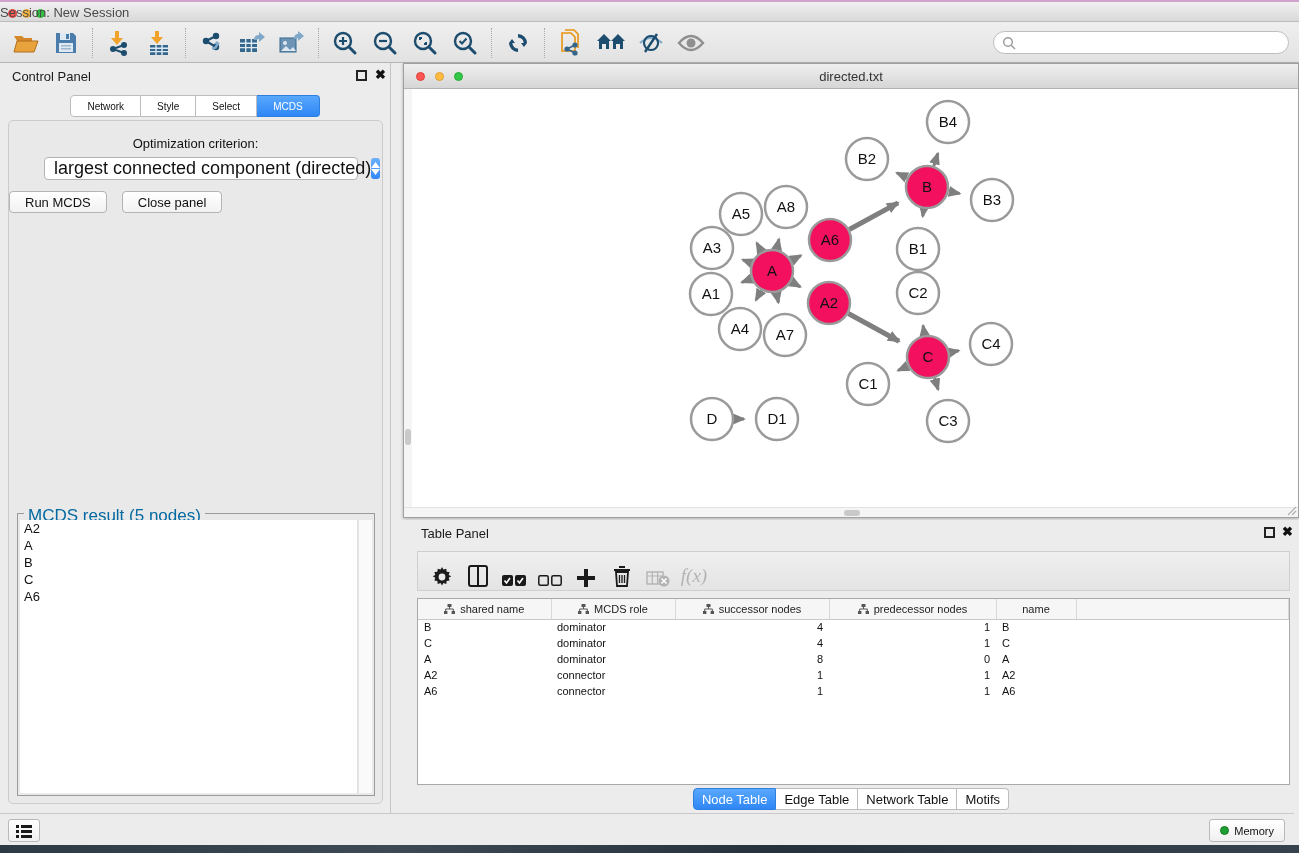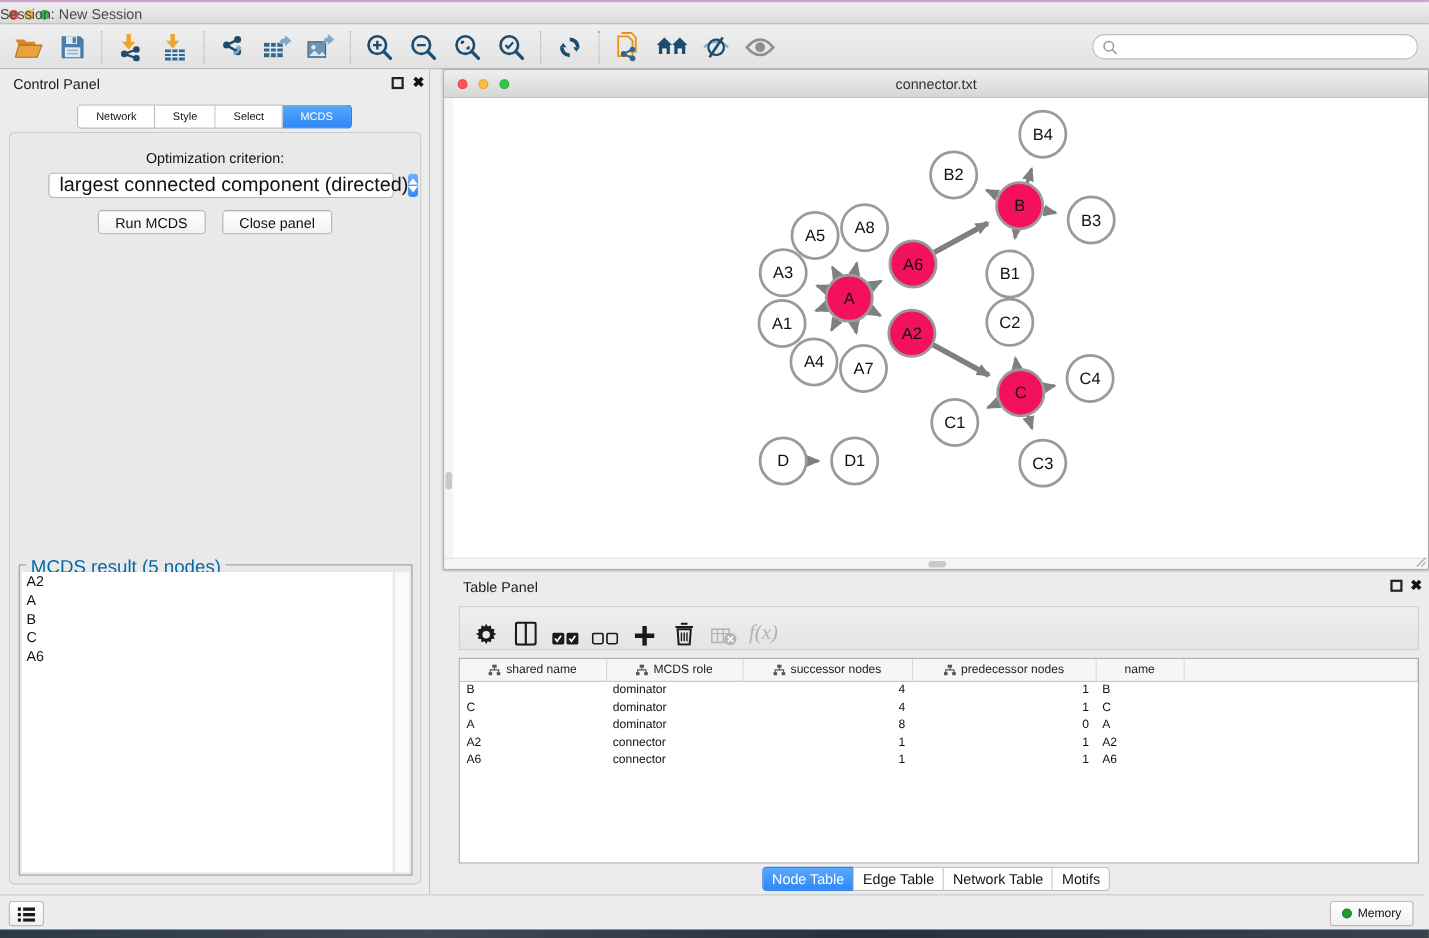--- a/index.html
+++ b/index.html
@@ -38,21 +38,21 @@
   .cp-tab.selected { background:linear-gradient(#59a8fd,#2f87f6); color:#fff; border-color:#2f7fe0; }
   .cp-body { position:absolute; left:8px; top:57px; width:375px; height:684px; background:#e9e9e9;
     border:1px solid #cccccc; border-radius:5px; }
   .opt-label { position:absolute; left:0; width:100%; top:15px; text-align:center; font-size:13px; color:#111; }
   .combo { position:absolute; left:35px; top:36px; width:314px; height:23px; background:#ffffff; border:1px solid #b4b4b4;
     border-radius:4px; display:flex; align-items:center; }
   .combo-text { flex:1; font-size:18px; padding-left:9px; color:#111; white-space:nowrap; }
   .combo-stepper { width:19px; height:21px; border-radius:3px; background:linear-gradient(#6db1fd,#2f87f6);
     display:flex; flex-direction:column; align-items:center; justify-content:center; gap:1px; margin-right:1px; }
   .combo-stepper svg { display:block; }
-  .cp-buttons { position:absolute; left:0; top:70px; width:100%; display:flex; justify-content:center; gap:15px; }
+  .cp-buttons { position:absolute; left:0; top:70px; width:100%; display:flex; gap:15px; }
   .mac-btn { height:22px; background:linear-gradient(#ffffff,#f2f2f2); border:1px solid #b4b4b4; border-radius:4px;
     font-size:13px; color:#111; padding:0 15px; display:flex; align-items:center; font-family:"Liberation Sans",sans-serif; }
   .result-box { position:absolute; left:8px; top:392px; width:358px; height:283px; border:1px solid #9b9b9b; background:#e9e9e9; }
   .result-legend { position:absolute; left:6px; top:-8px; background:#e9e9e9; padding:0 4px; font-size:17px; color:#0369a1; }
   .result-list { position:absolute; left:2px; top:6px; right:16px; bottom:2px; background:#ffffff; overflow:hidden;
     border-right:1px solid #e0e0e0; }
   .result-scroll { position:absolute; right:2px; top:6px; width:14px; bottom:2px; background:#fafafa; border-left:1px solid #e6e6e6; }
   .result-item { font-size:13px; color:#111; padding:1px 4px; line-height:15px; }
 
   
@@ -299,21 +299,21 @@
         <div class="result-scroll"></div>
       </div>
     </div>
   </div>
 
   <div class="net-window">
     <div class="net-titlebar">
       <span class="tl-dot tl-red" style="left:12px;top:8px"></span>
       <span class="tl-dot tl-yellow" style="left:31px;top:8px"></span>
       <span class="tl-dot tl-green" style="left:50px;top:8px"></span>
-      <div class="net-title">connector.txt</div>
+      <div class="net-title">directed.txt</div>
     </div>
     <div class="net-canvas">
       <svg width="886" height="420" viewBox="0 0 886 420">
           <defs>
             <marker id="arrow" markerUnits="userSpaceOnUse" markerWidth="13" markerHeight="11" refX="11" refY="5.5" orient="auto">
               <path d="M0,0 L13,5.5 L0,11 z" fill="#7f7f7f"></path>
             </marker>
           </defs>
           <line x1="339.4146596993366" y1="189.76168568713538" x2="329.87801045099513" y2="193.3574714692969" stroke="#7f7f7f" stroke-width="3" marker-end="url(#arrow)"></line>
           <line x1="379.1836432784806" y1="192.76976464756805" x2="388.2245350822791" y2="197.84535302864793" stroke="#7f7f7f" stroke-width="3" marker-end="url(#arrow)"></line>

